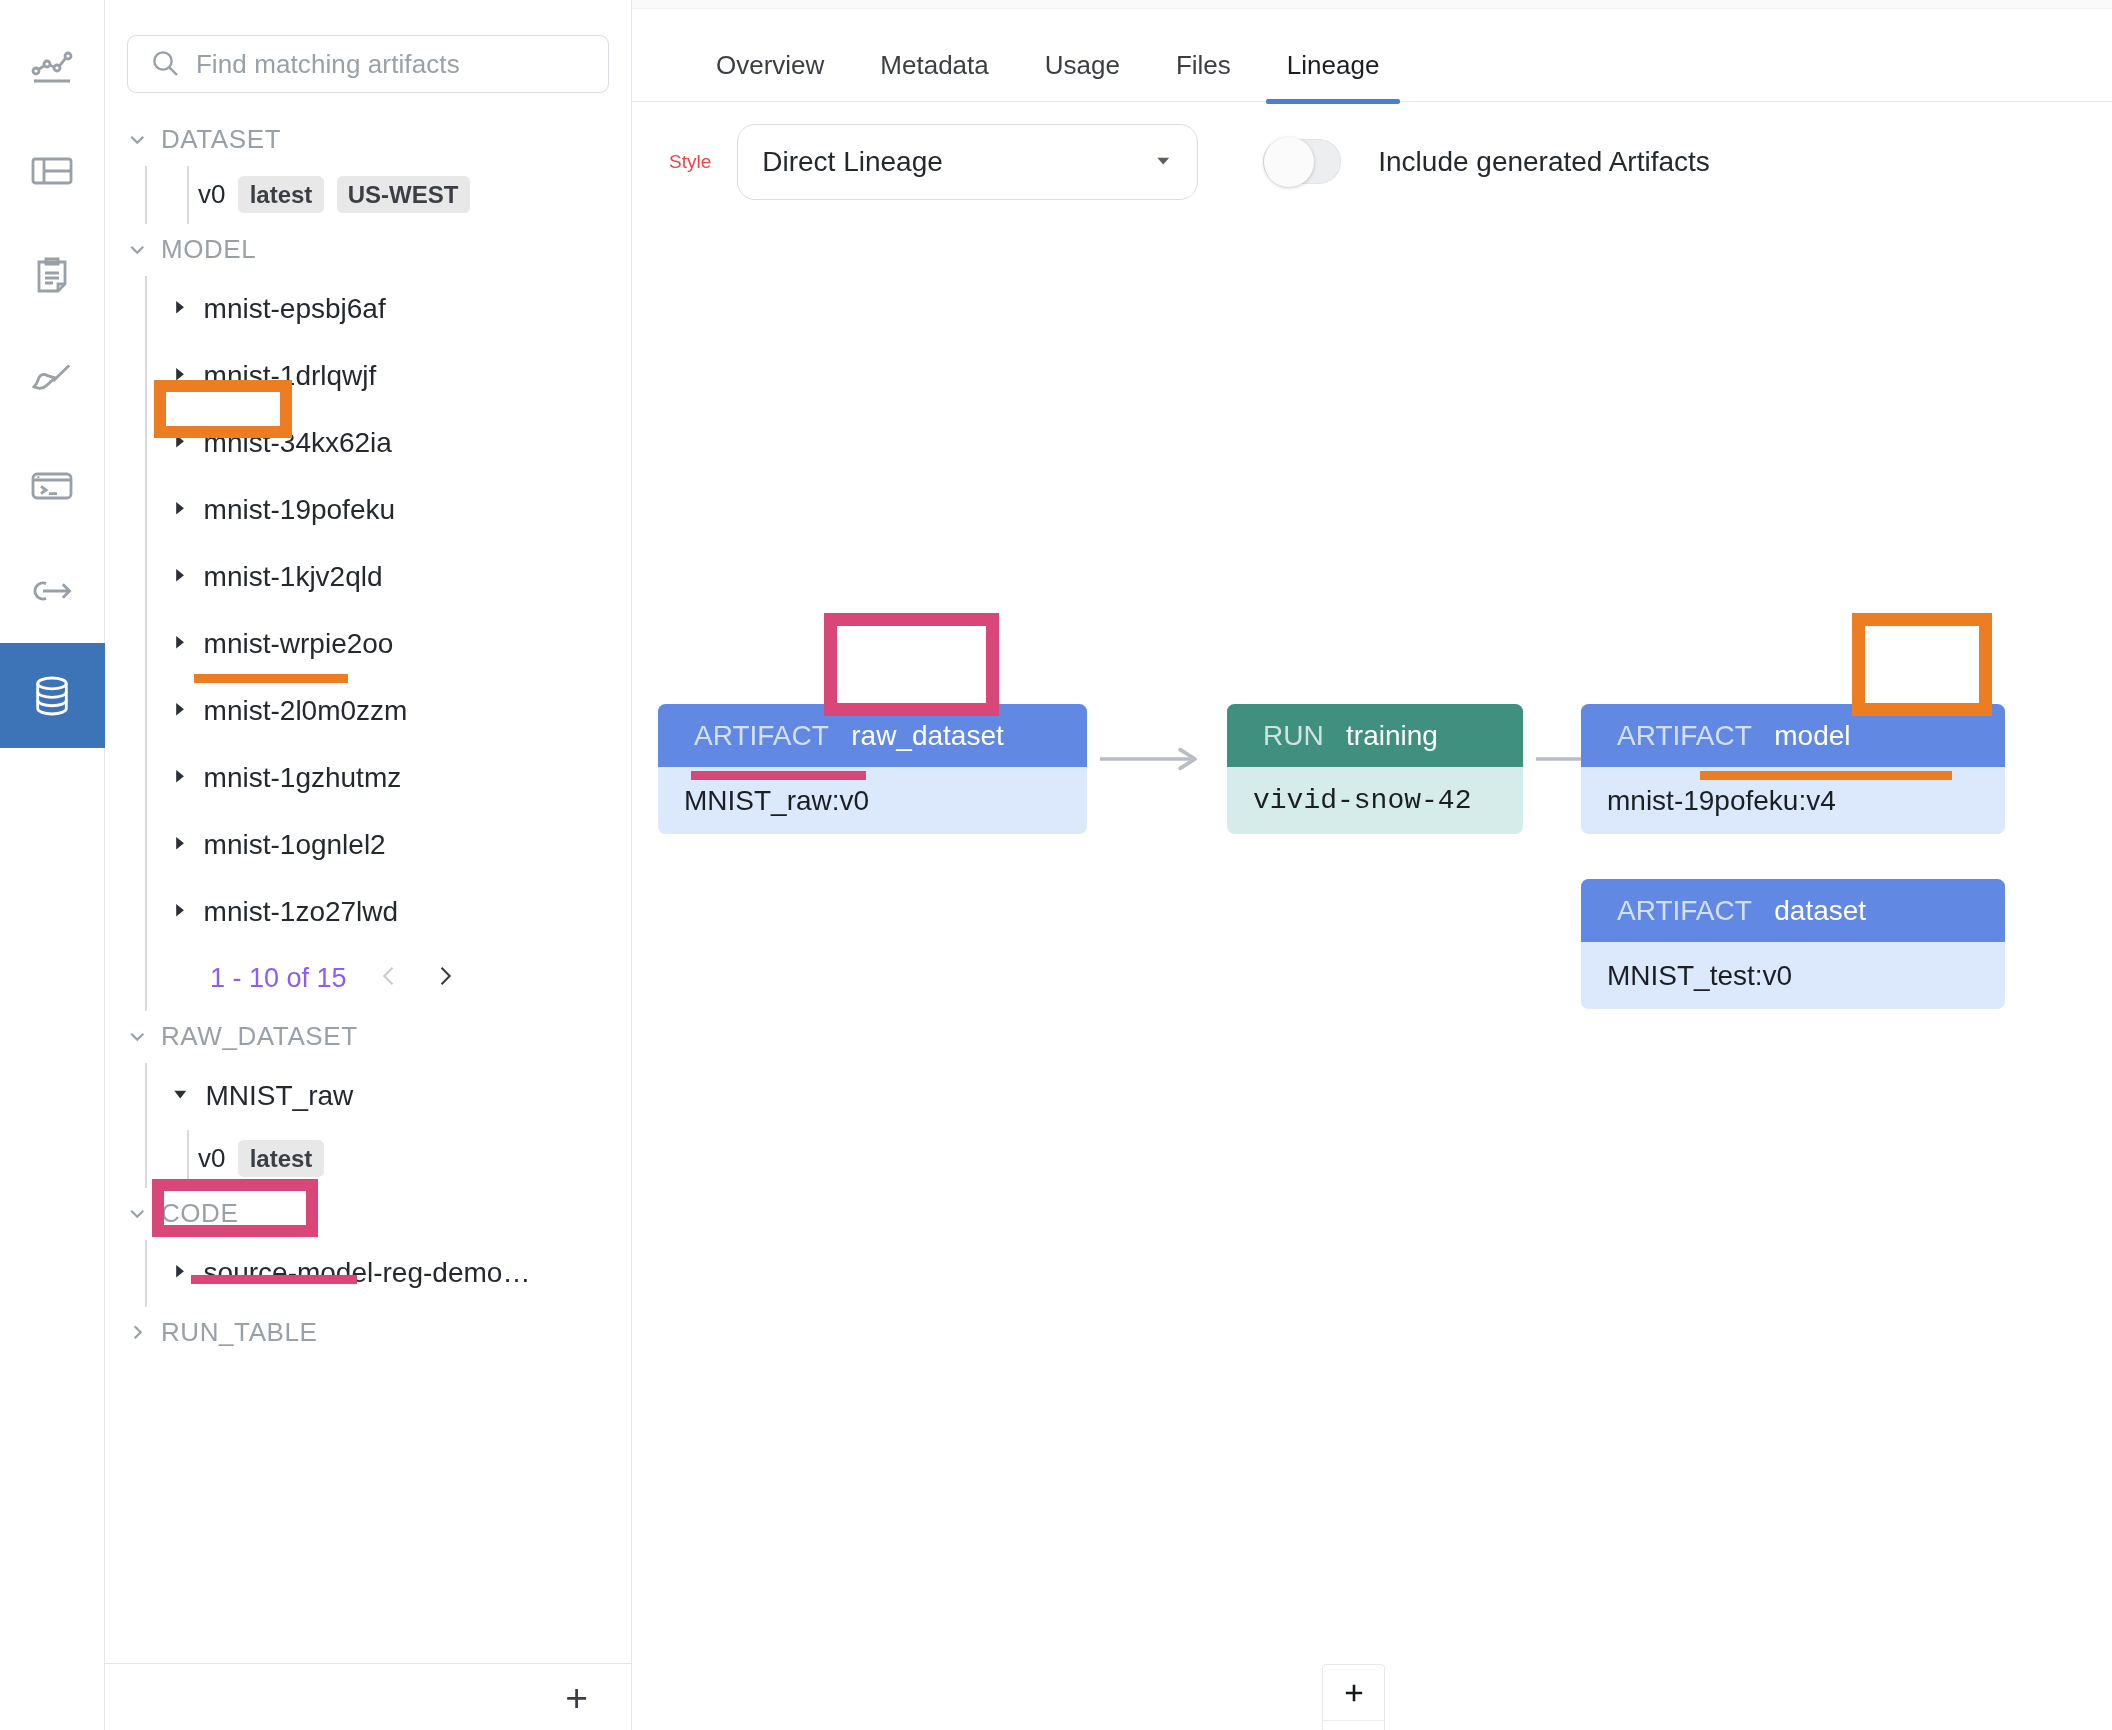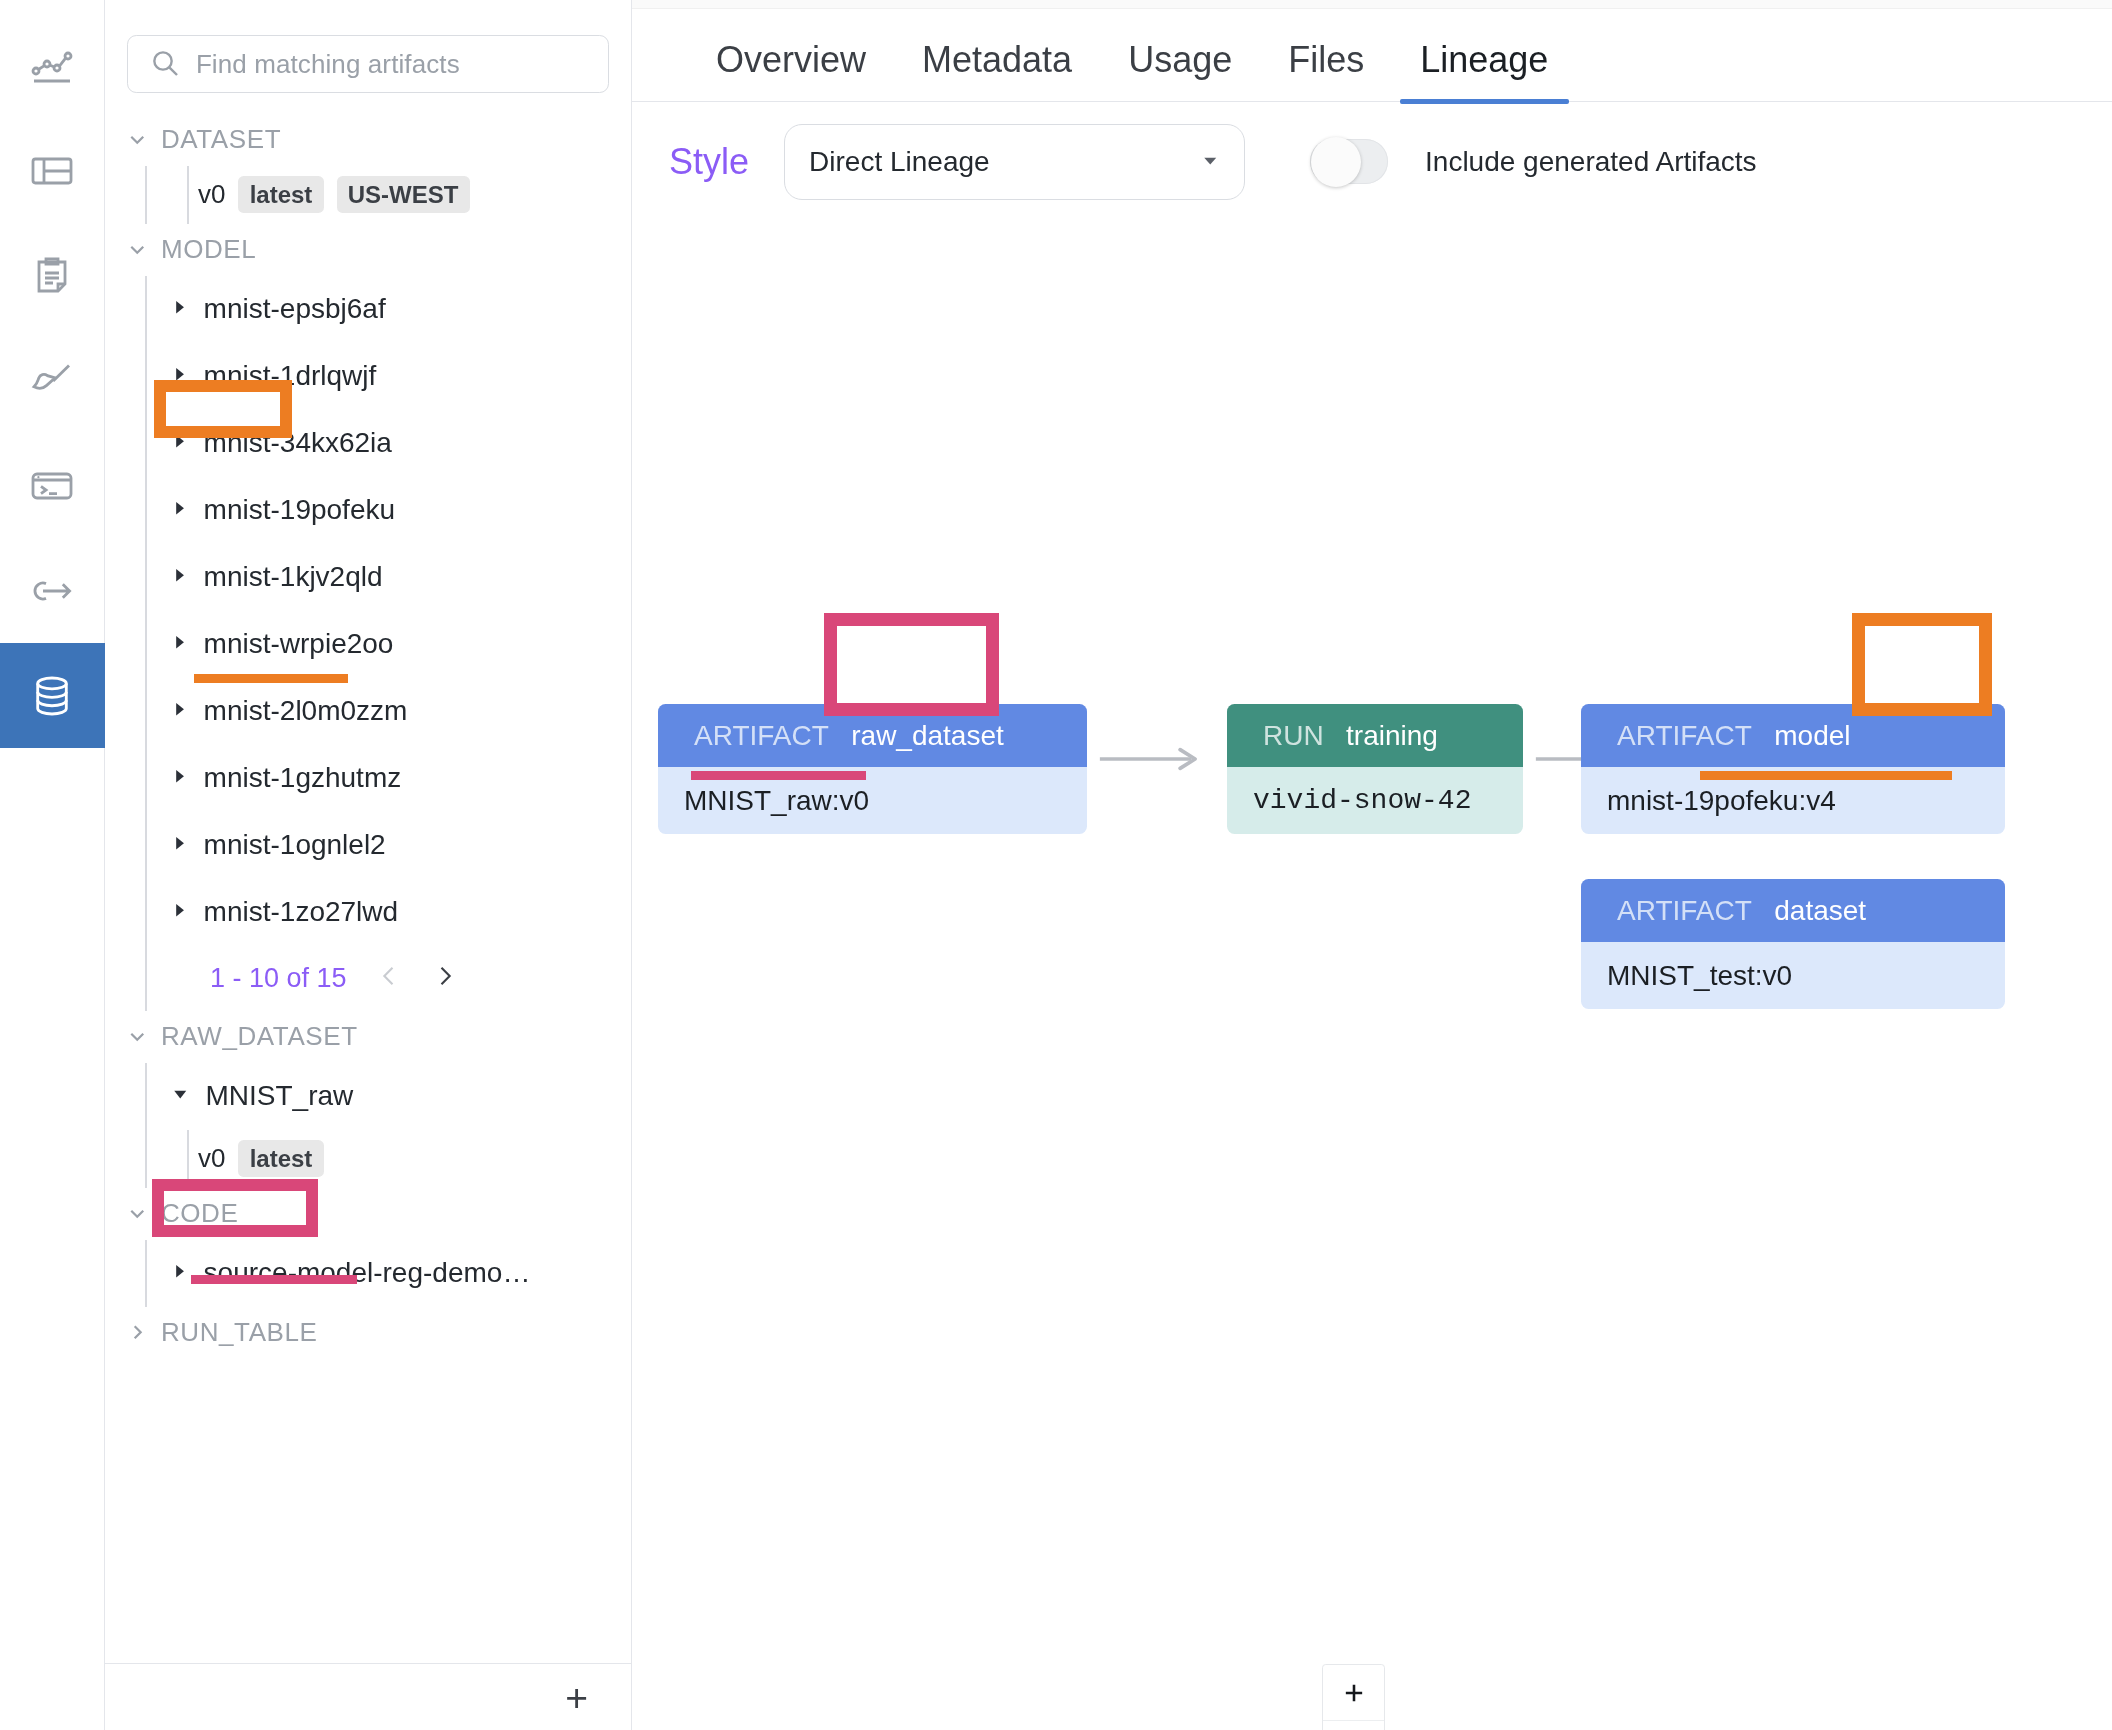--- a/index.html
+++ b/index.html
@@ -110,34 +110,34 @@
 
   
   .main { flex: 1; position: relative; background: #ffffff; }
   .topstrip { height: 9.3px; background: #fafafa; border-bottom: 0.9px solid #f0f0f0; }
   .tabs {
     display: flex; align-items: flex-end; gap: 0;
     height: 93px; padding-left: 56px;
     border-bottom: 1.9px solid #e4e6eb;
   }
   .tab {
-    font-size: 36px; color: #3b3f45; padding: 0 28px 20.5px 28px;
+    font-size: 26px; color: #3b3f45; padding: 0 28px 20.5px 28px;
     cursor: pointer; position: relative;
   }
   .tab.active { color: #1b1f24; }
   .tab.active::after {
     content: ""; position: absolute; left: 7.5px; right: 7.5px; bottom: -2.8px;
     height: 5.6px; background: #4a7fd4; border-radius: 1.9px;
   }
 
   .controls {
     display: flex; align-items: center; gap: 0;
     height: 119px; padding-left: 37px;
   }
-  .ctl-label { font-size: 36px; color: #8b5cf6; margin-right: 35px; }
+  .ctl-label { font-size: 19px; color: #ef4444; margin-right: 26px; }
   .select {
     width: 461px; height: 76px; border: 1.9px solid #dadde2; border-radius: 18px;
     display: flex; align-items: center; justify-content: space-between;
     padding: 0 24px; cursor: pointer; background: #fff;
   }
   .select .val { font-size: 28px; color: #24292f; }
   .toggle {
     width: 78px; height: 45px; border-radius: 22.4px; background: #eceef0;
     position: relative; margin-left: 65px; cursor: pointer;
     box-shadow: inset 0 0 0 0.9px #e2e4e7;

